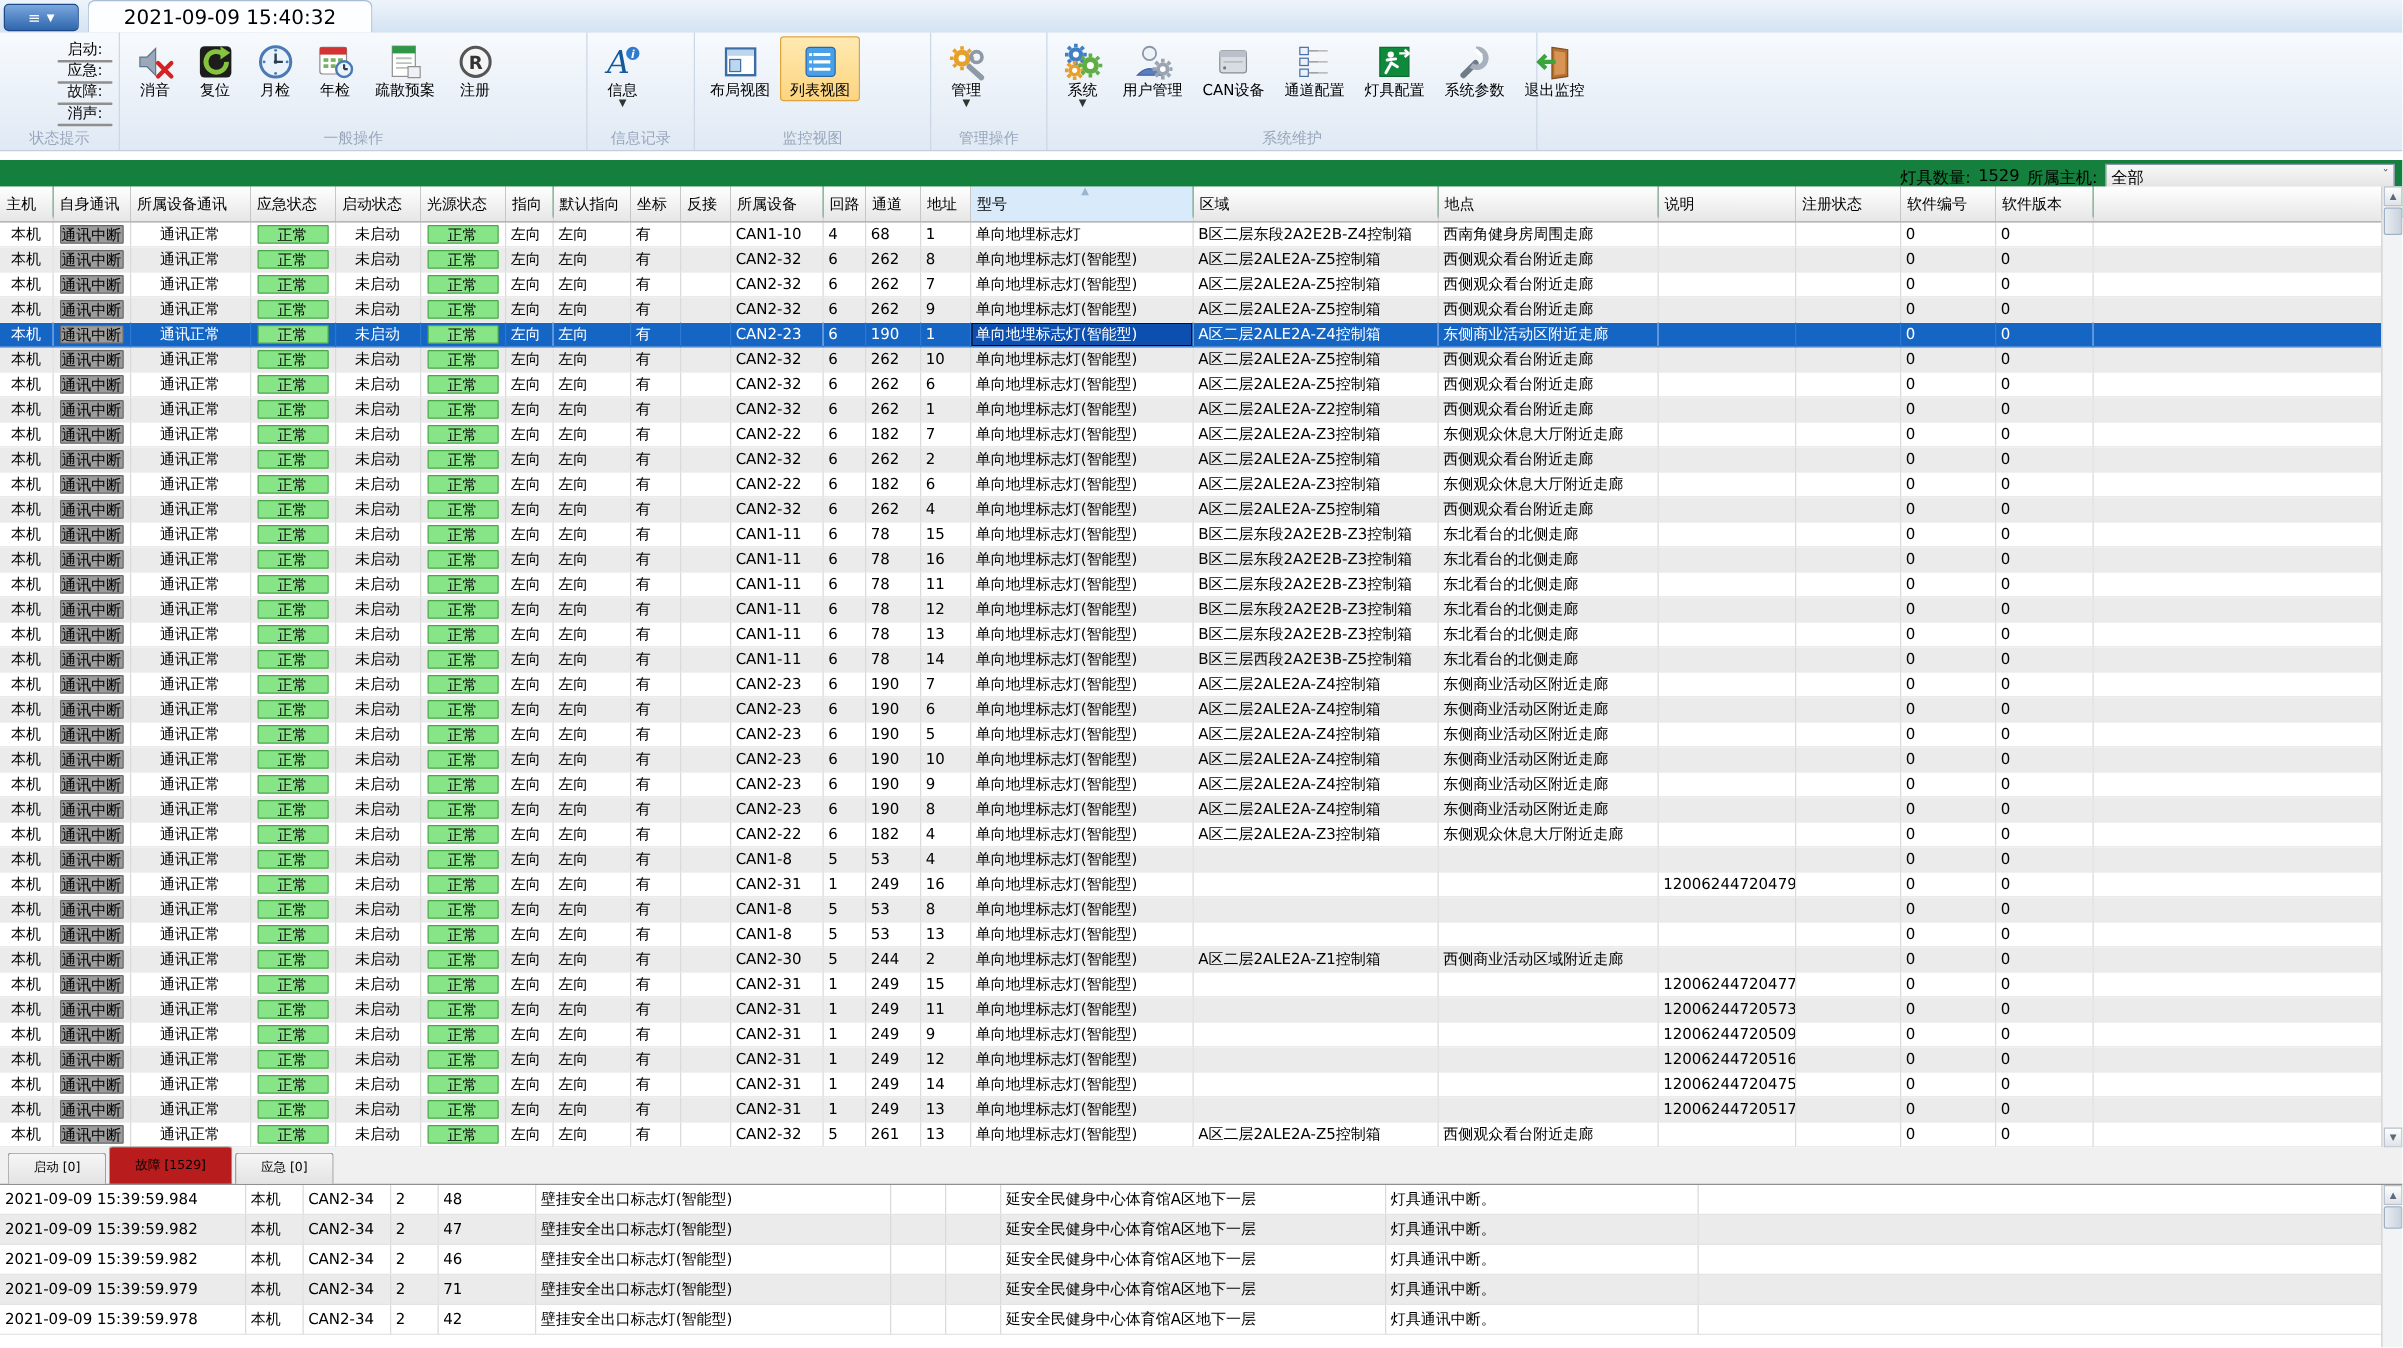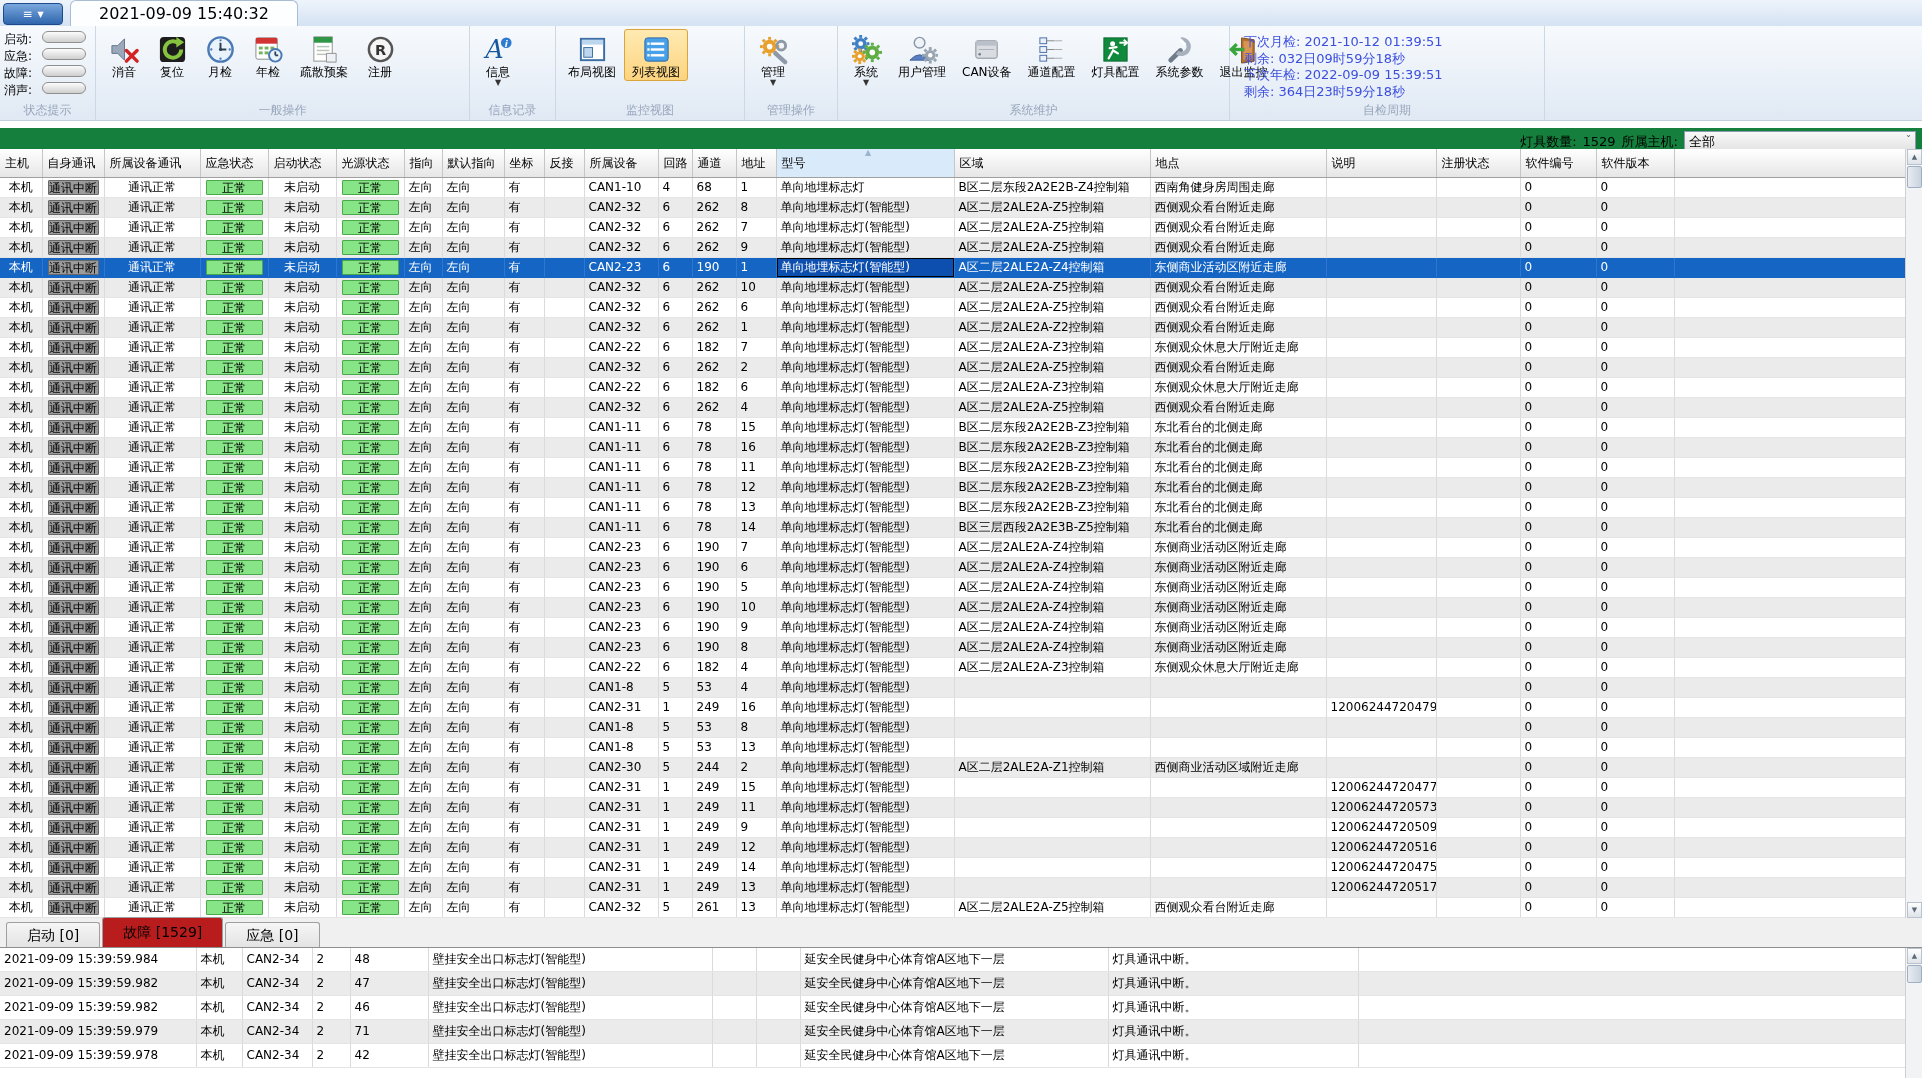--- a/index.html
+++ b/index.html
@@ -18,21 +18,21 @@
     border:1px solid #a8bcd4;border-bottom:none;border-radius:6px 6px 0 0;font-size:16px;
     display:flex;align-items:center;}
 
   
   .ribbon{position:absolute;left:0;top:26px;right:0;height:94px;
     background:linear-gradient(#f7fafd,#e0e9f4);border-bottom:1px solid #c2cfdf;display:flex;}
   .rgroup{position:relative;height:100%;border-right:1px solid #ccd8e6;box-sizing:border-box;
     padding:3px 4px 16px 4px;}
   .rgroup-label{position:absolute;bottom:1px;left:0;right:0;text-align:center;color:#98a7bc;font-size:12px;}
   .status-col{padding-top:5px;}
-  .status-row{display:flex;align-items:flex-start;height:17px;width:86px;}
+  .status-row{display:flex;align-items:flex-end;height:17px;width:86px;flex-direction:column;}
   .status-row .slabel{width:36px;}
   .pill{width:44px;height:12px;border-radius:7px;margin-left:2px;
     background:linear-gradient(#fcfcfc,#cfcfcf);border:1px solid #8f8f8f;box-sizing:border-box;}
   .rbtns{display:flex;align-items:flex-start;height:100%;}
   .ribbon-btn{display:flex;flex-direction:column;align-items:center;gap:1px;padding:3px 7px 1px 7px;
     border:1px solid transparent;border-radius:3px;cursor:default;}
   .ribbon-btn .blabel{white-space:nowrap;line-height:13px;}
   .ribbon-btn .dd{font-size:8px;line-height:6px;color:#333;}
   .ribbon-btn.active{background:linear-gradient(#ffeab2,#fcd47f);border:1px solid #dba43c;}
   .selfcheck{padding:5px 10px 0 10px;color:#3b4ede;font-size:13px;line-height:16.5px;white-space:nowrap;}
@@ -71,21 +71,21 @@
   .vscroll{position:absolute;width:17px;background:#f2f3f5;border-left:1px solid #d0d0d0;box-sizing:border-box;}
   .sb-btn{position:absolute;left:1px;width:15px;height:16px;background:linear-gradient(#fdfdfd,#dfe3e8);
     border:1px solid #b9c3cf;box-sizing:border-box;color:#5a6a7a;font-size:7px;text-align:center;line-height:14px;}
   .sb-thumb{position:absolute;left:1px;width:15px;background:linear-gradient(90deg,#e8ecf2,#c9d2dd);
     border:1px solid #9fb0c4;border-radius:2px;box-sizing:border-box;}
 
   
   .tabsbar{position:absolute;left:0;top:918px;right:0;height:30px;background:#f0f0f0;
     border-bottom:1px solid #8f8f8f;box-sizing:border-box;display:flex;align-items:flex-end;padding-left:6px;}
   .btab{padding:0 20px;border:1px solid #9f9f9f;border-bottom:none;border-radius:3px 3px 0 0;
-    background:linear-gradient(#f6f6f6,#e3e3e3);height:24px;line-height:24px;margin-right:2px;font-size:14px;}
+    background:linear-gradient(#f6f6f6,#e3e3e3);height:24px;line-height:24px;margin-right:2px;font-size:10px;}
   .btab.active{background:#b91c1c;height:29px;line-height:29px;position:relative;z-index:2;}
 
   
   .bottom-table-wrap{position:absolute;left:0;top:948px;width:1905px;height:130px;overflow:hidden;background:#fff;}
   .bottom-table-wrap th{height:22px;}
   .bottom-table-wrap td{height:23px;line-height:23px;}
 
   .icon-wrap{display:inline-flex;width:32px;height:32px;align-items:center;justify-content:center;}
 </style>
 </head>
@@ -407,29 +407,20 @@
                 <g stroke="#3aa53a" stroke-width="3.5" fill="none">
                   <path d="M17 16 H4"></path>
                   <path d="M9 10.5 L3.5 16 L9 21.5"></path>
                 </g>
               </svg>
             </span>
             <span class="blabel">退出监控</span>
           </div>
         </div>
       <div class="rgroup-label">系统维护</div>
-    </div>
-    <div class="rgroup" style="width:315px;">
-      <div class="selfcheck">
-        <div>下次月检: 2021-10-12 01:39:51</div>
-        <div>剩余: 032日09时59分18秒</div>
-        <div>下次年检: 2022-09-09 15:39:51</div>
-        <div>剩余: 364日23时59分18秒</div>
-      </div>
-      <div class="rgroup-label">自检周期</div>
     </div>
     <div style="flex:1;"></div>
   </div>
 
   <div class="filterbar">
     <div class="filter-right">
       <span>灯具数量:</span>
       <span>1529</span>
       <span>所属主机:</span>
       <div class="combo">

